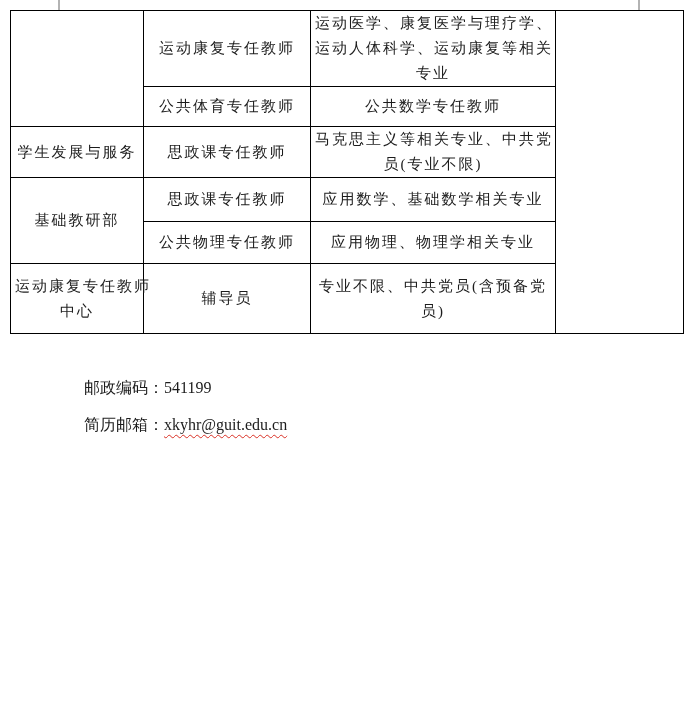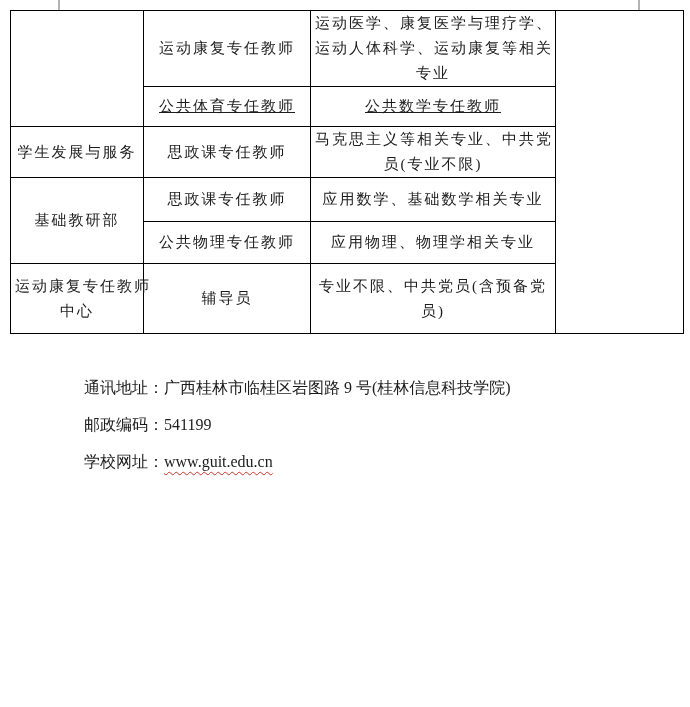--- a/index.html
+++ b/index.html
@@ -36,21 +36,21 @@
     text-align: center;
     vertical-align: middle;
     font-size: 15px;
     letter-spacing: 2px;
     line-height: 25px;
     white-space: pre;
     padding: 0 4px;
     color: var(--text);
   }
   tr.rA td { height: 72px; }
-  tr.rB td { height: 39px; text-decoration: underline; }
+  tr.rB td { height: 39px; }
   tr.rC td { height: 48px; }
   tr.rD td { height: 43px; }
   tr.rE td { height: 41px; }
   tr.rF td { height: 69px; }
 
   .contact { position: absolute; left: 60px; top: 352px; }
   .cline { height: 24px; line-height: 24px; margin-bottom: 13px; font-size: 16px; white-space: pre; }
   .clabel { white-space: pre; }
   .cvalue { white-space: pre; }
   .squiggle {
@@ -110,23 +110,20 @@
 中心</td>
         <td>辅导员</td>
         <td>专业不限、中共党员(含预备党
 员)</td>
       </tr>
     </tbody>
   </table>
 
   <div class="contact">
     <div class="cline">
-      <span class="clabel">通讯地址：</span><span class="cvalue">广西桂林市临桂区岩图路 9 号(桂林信息科技学院)</span>
-    </div>
-    <div class="cline">
       <span class="clabel">邮政编码：</span><span class="cvalue">541199</span>
     </div>
     <div class="cline">
-      <span class="clabel">学校网址：</span><span class="cvalue squiggle">www.guit.edu.cn</span>
+      <span class="clabel">简历邮箱：</span><span class="cvalue squiggle">xkyhr@guit.edu.cn</span>
     </div>
   </div>
 
 </div>
 
 </body></html>

